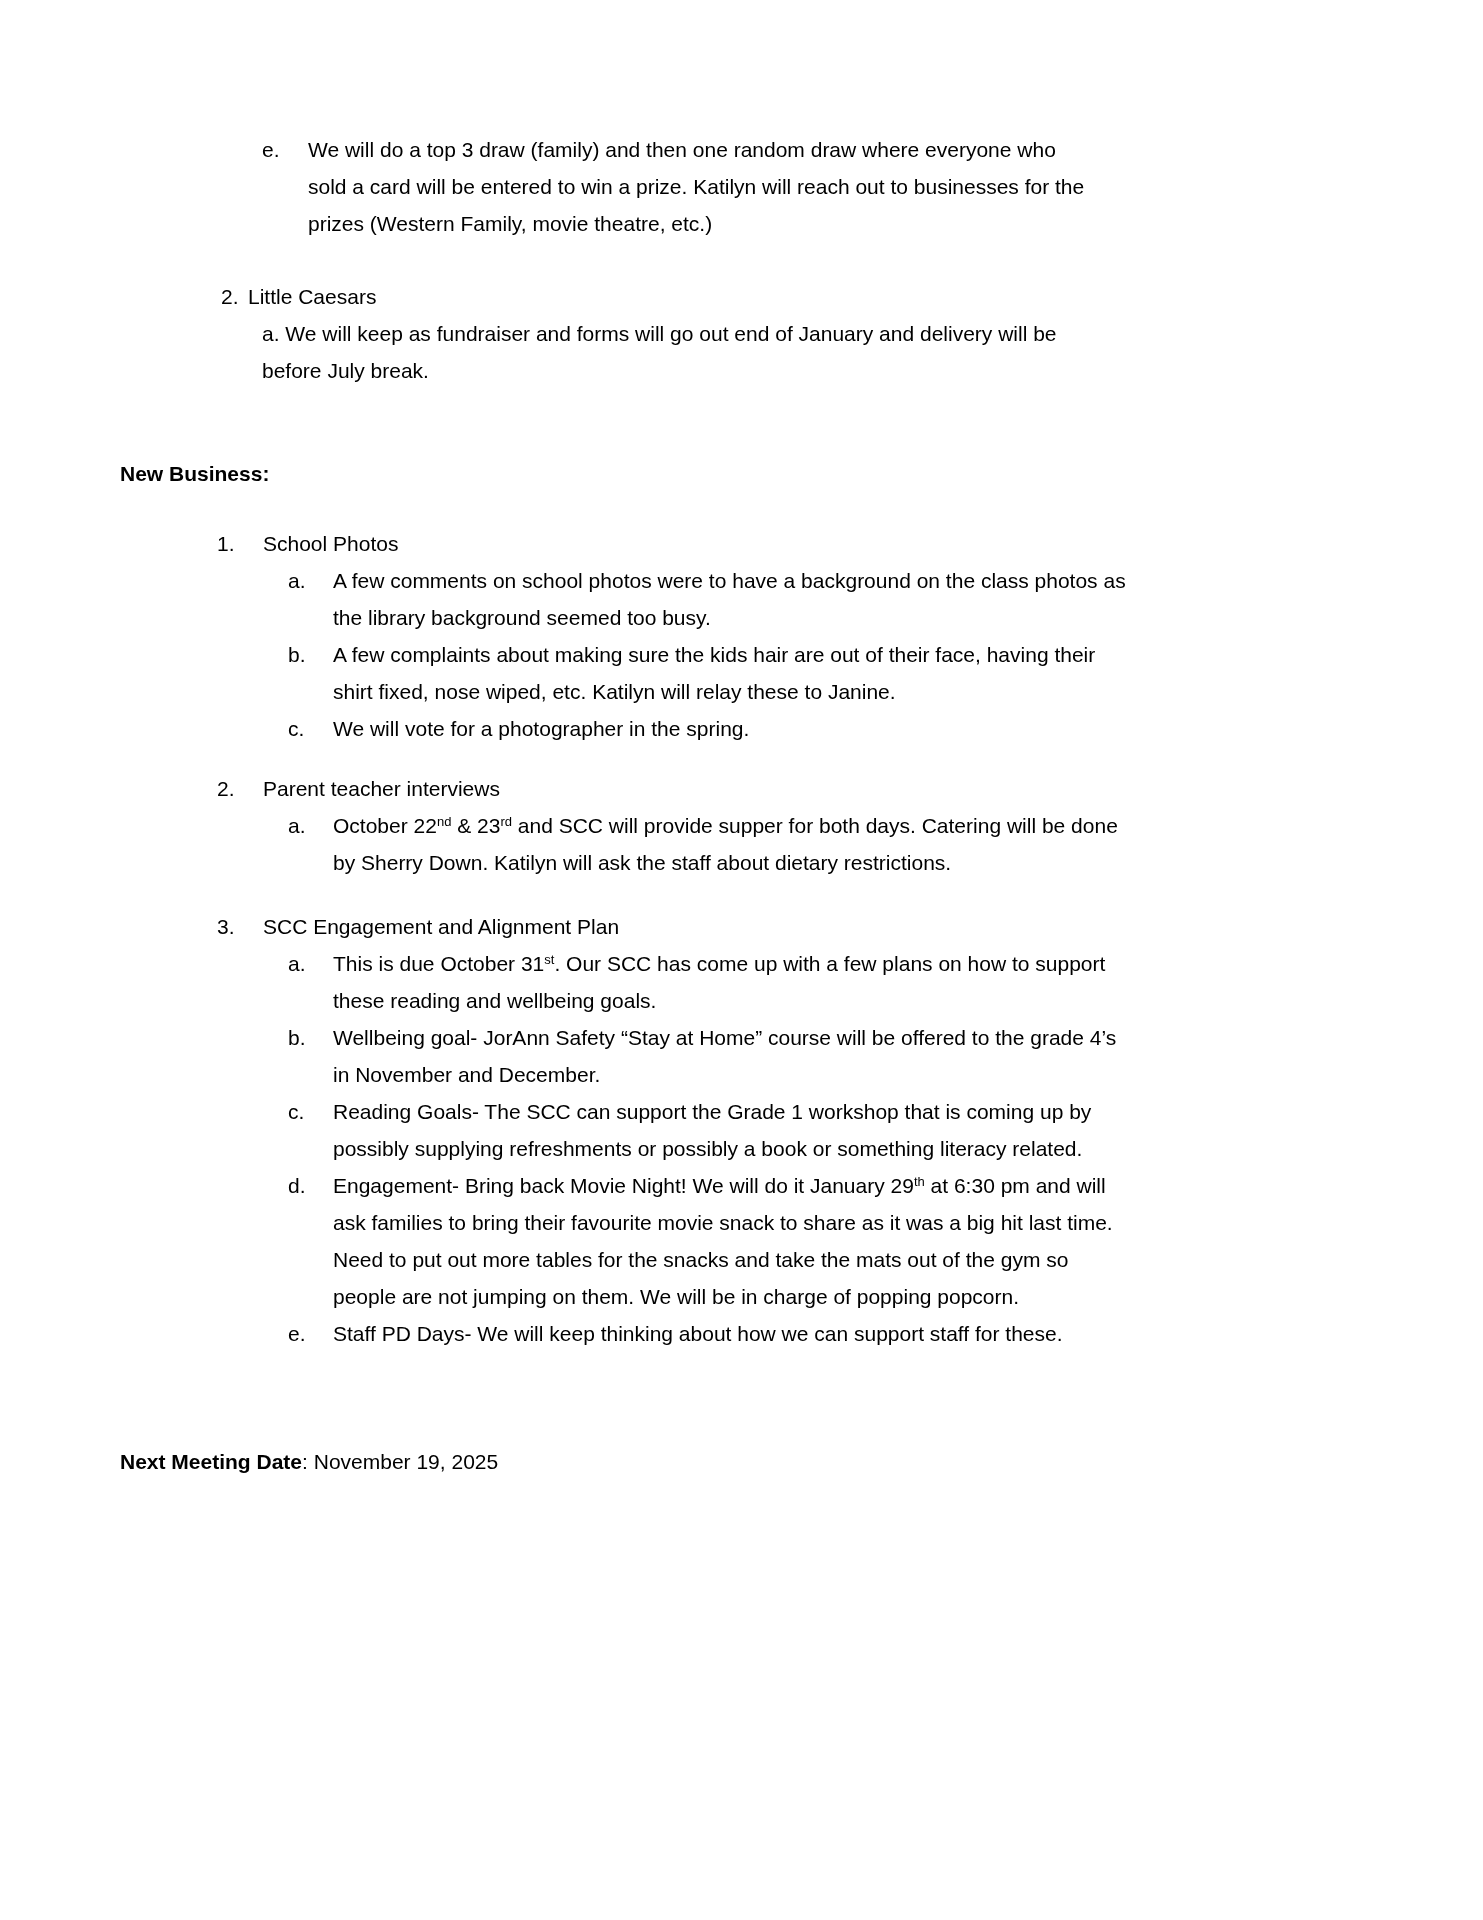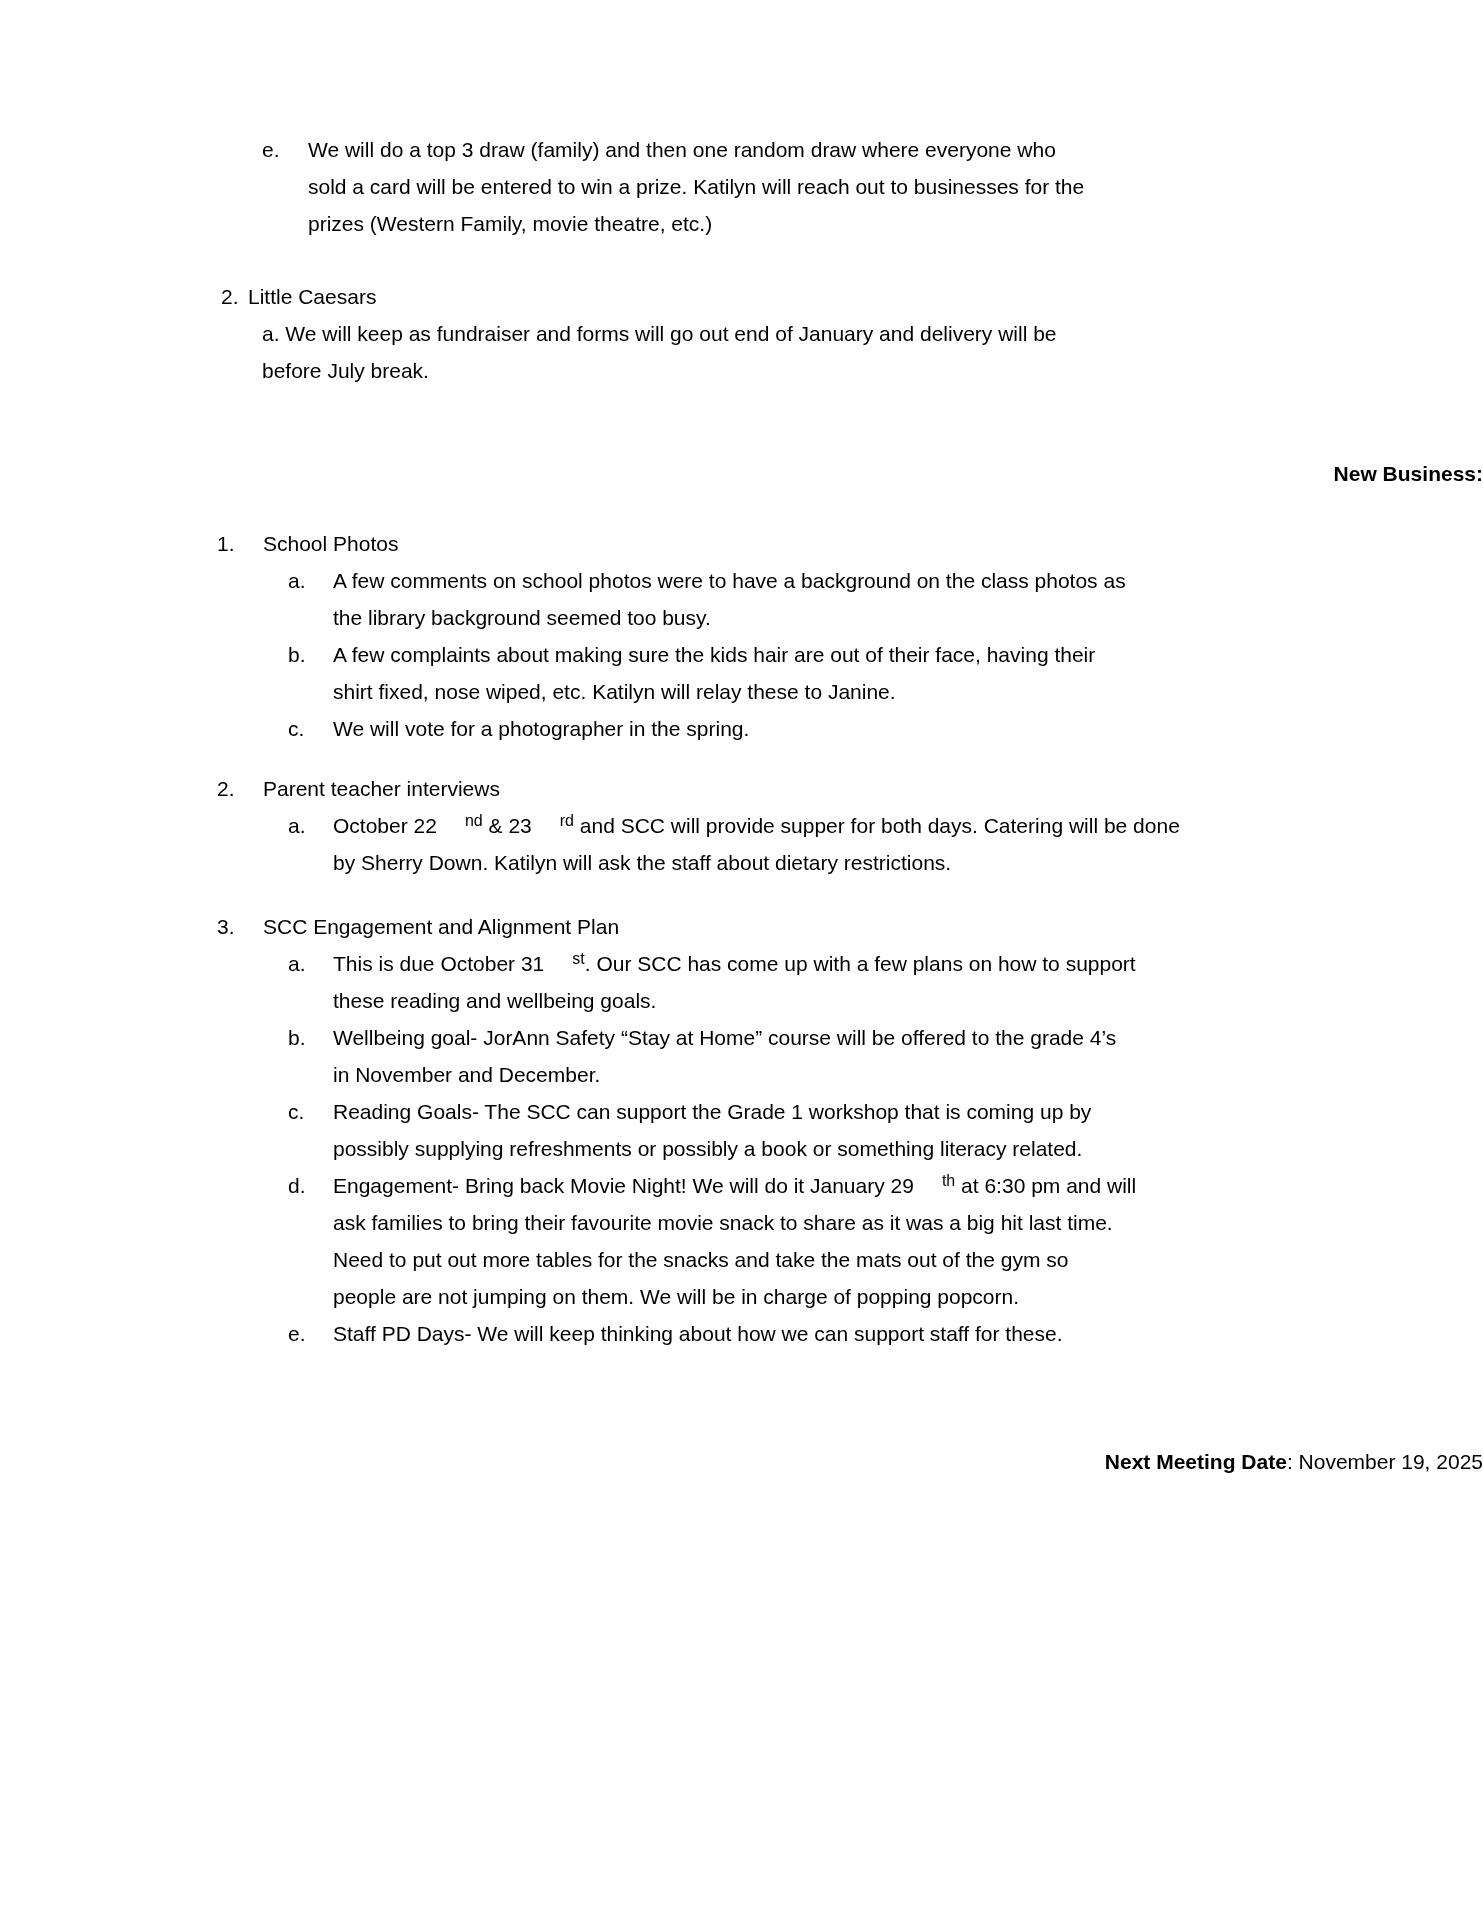--- a/index.html
+++ b/index.html
@@ -24,23 +24,23 @@
   .mk-b2{left:221px;}
   .tx-b2{padding-left:248px;}
   .tx-ba{padding-left:262px;}
   
   .mk-num{left:217px;}
   .tx-num{padding-left:263px;}
   
   .mk-sub{left:288px;}
   .tx-sub{padding-left:333px;}
   
-  .tx-margin{padding-left:77px;text-align:right;}
+  .tx-margin{padding-left:120px;}
   .bold{font-weight:bold;}
-  sup{font-size:16px;line-height:0;vertical-align:7px;margin-left:28px;}
+  sup{font-size:13px;line-height:0;vertical-align:7px;}
 </style>
 </head>
 <body>
 
 <div class="page">
 
   <div class="block" style="top:131px">
     <div class="ln tx-e">
       <span class="marker mk-e">e.</span>
       <span>We will do a top 3 draw (family) and then one random draw where everyone who</span>

